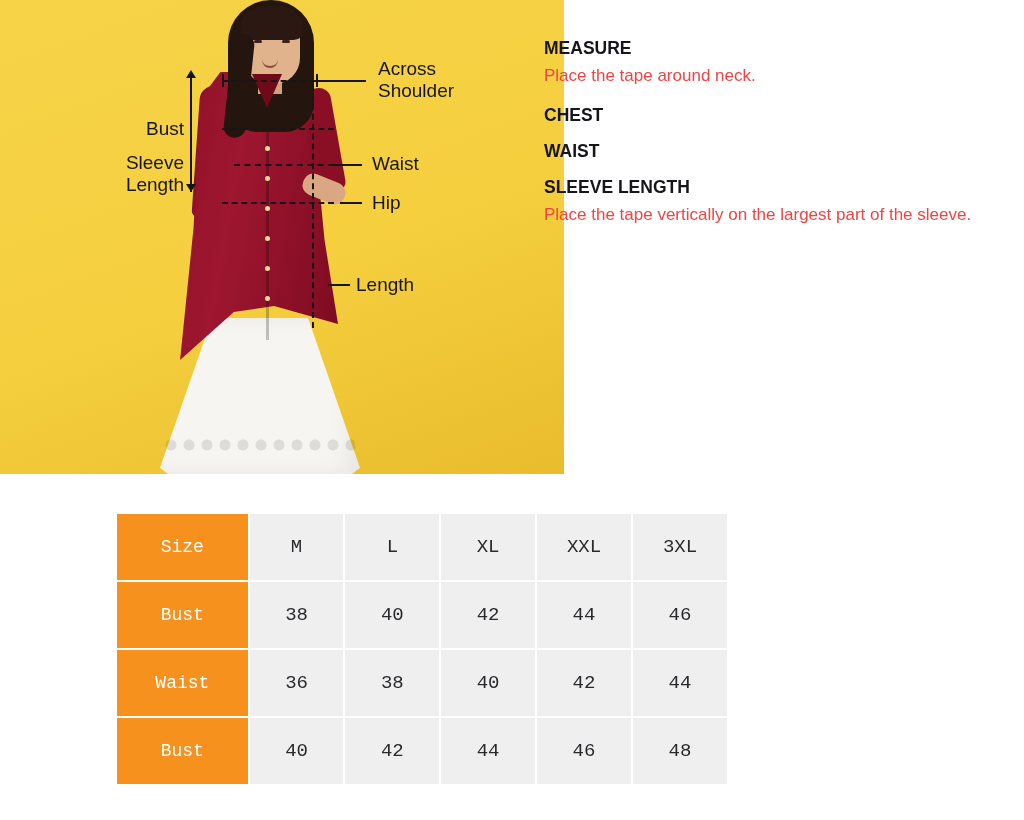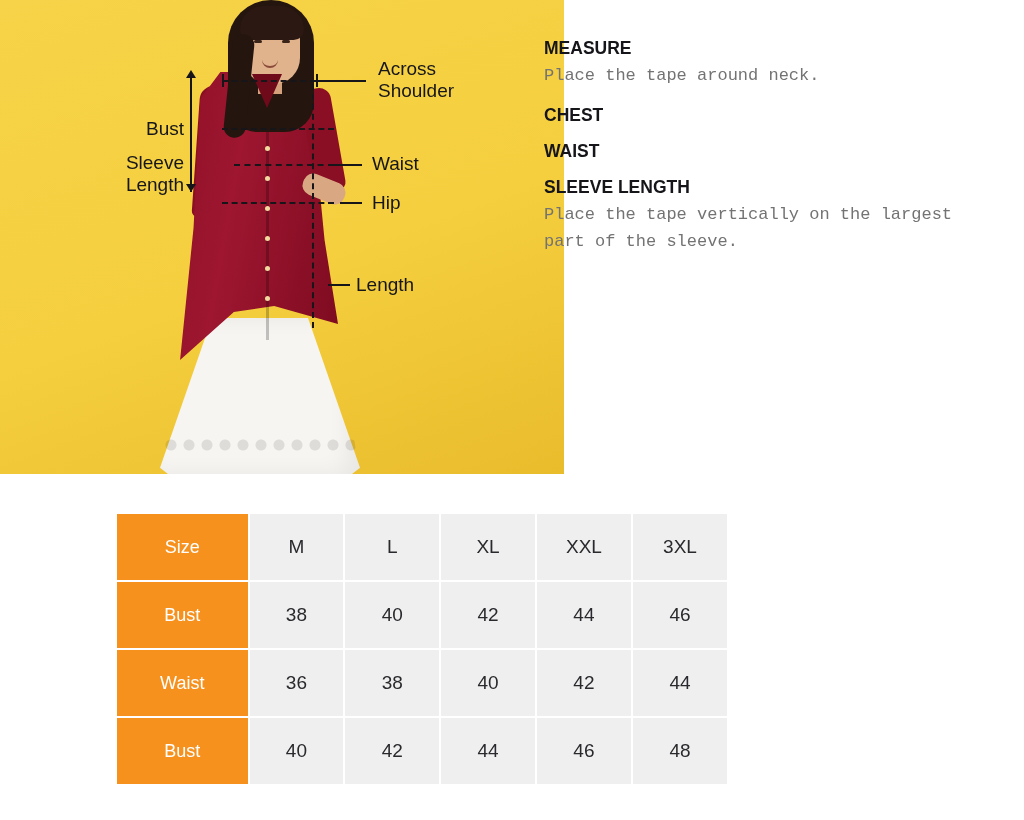--- a/index.html
+++ b/index.html
@@ -272,31 +272,31 @@
   .howto-block { margin-bottom: 15px; }
   .howto-head {
     font-weight: bold;
     font-size: 17.5px;
     color: #15151a;
     margin-bottom: 3px;
   }
   .howto-body {
     font-size: 17px;
     line-height: 1.62;
-    color: #737373;
-    font-family: Liberation Mono, monospace;
+    color: #ef4444;
   }
 
   
   #size-table {
     position: absolute;
     left: 115px;
     top: 512px;
     border-collapse: collapse;
     width: 614px;
+    font-family: Liberation Mono, monospace;
   }
   #size-table td {
     border: 2px solid #ffffff;
     text-align: center;
     height: 64px;
     font-size: 19px;
     color: #2a2a2e;
     background: #efefef;
     width: 93px;
   }

